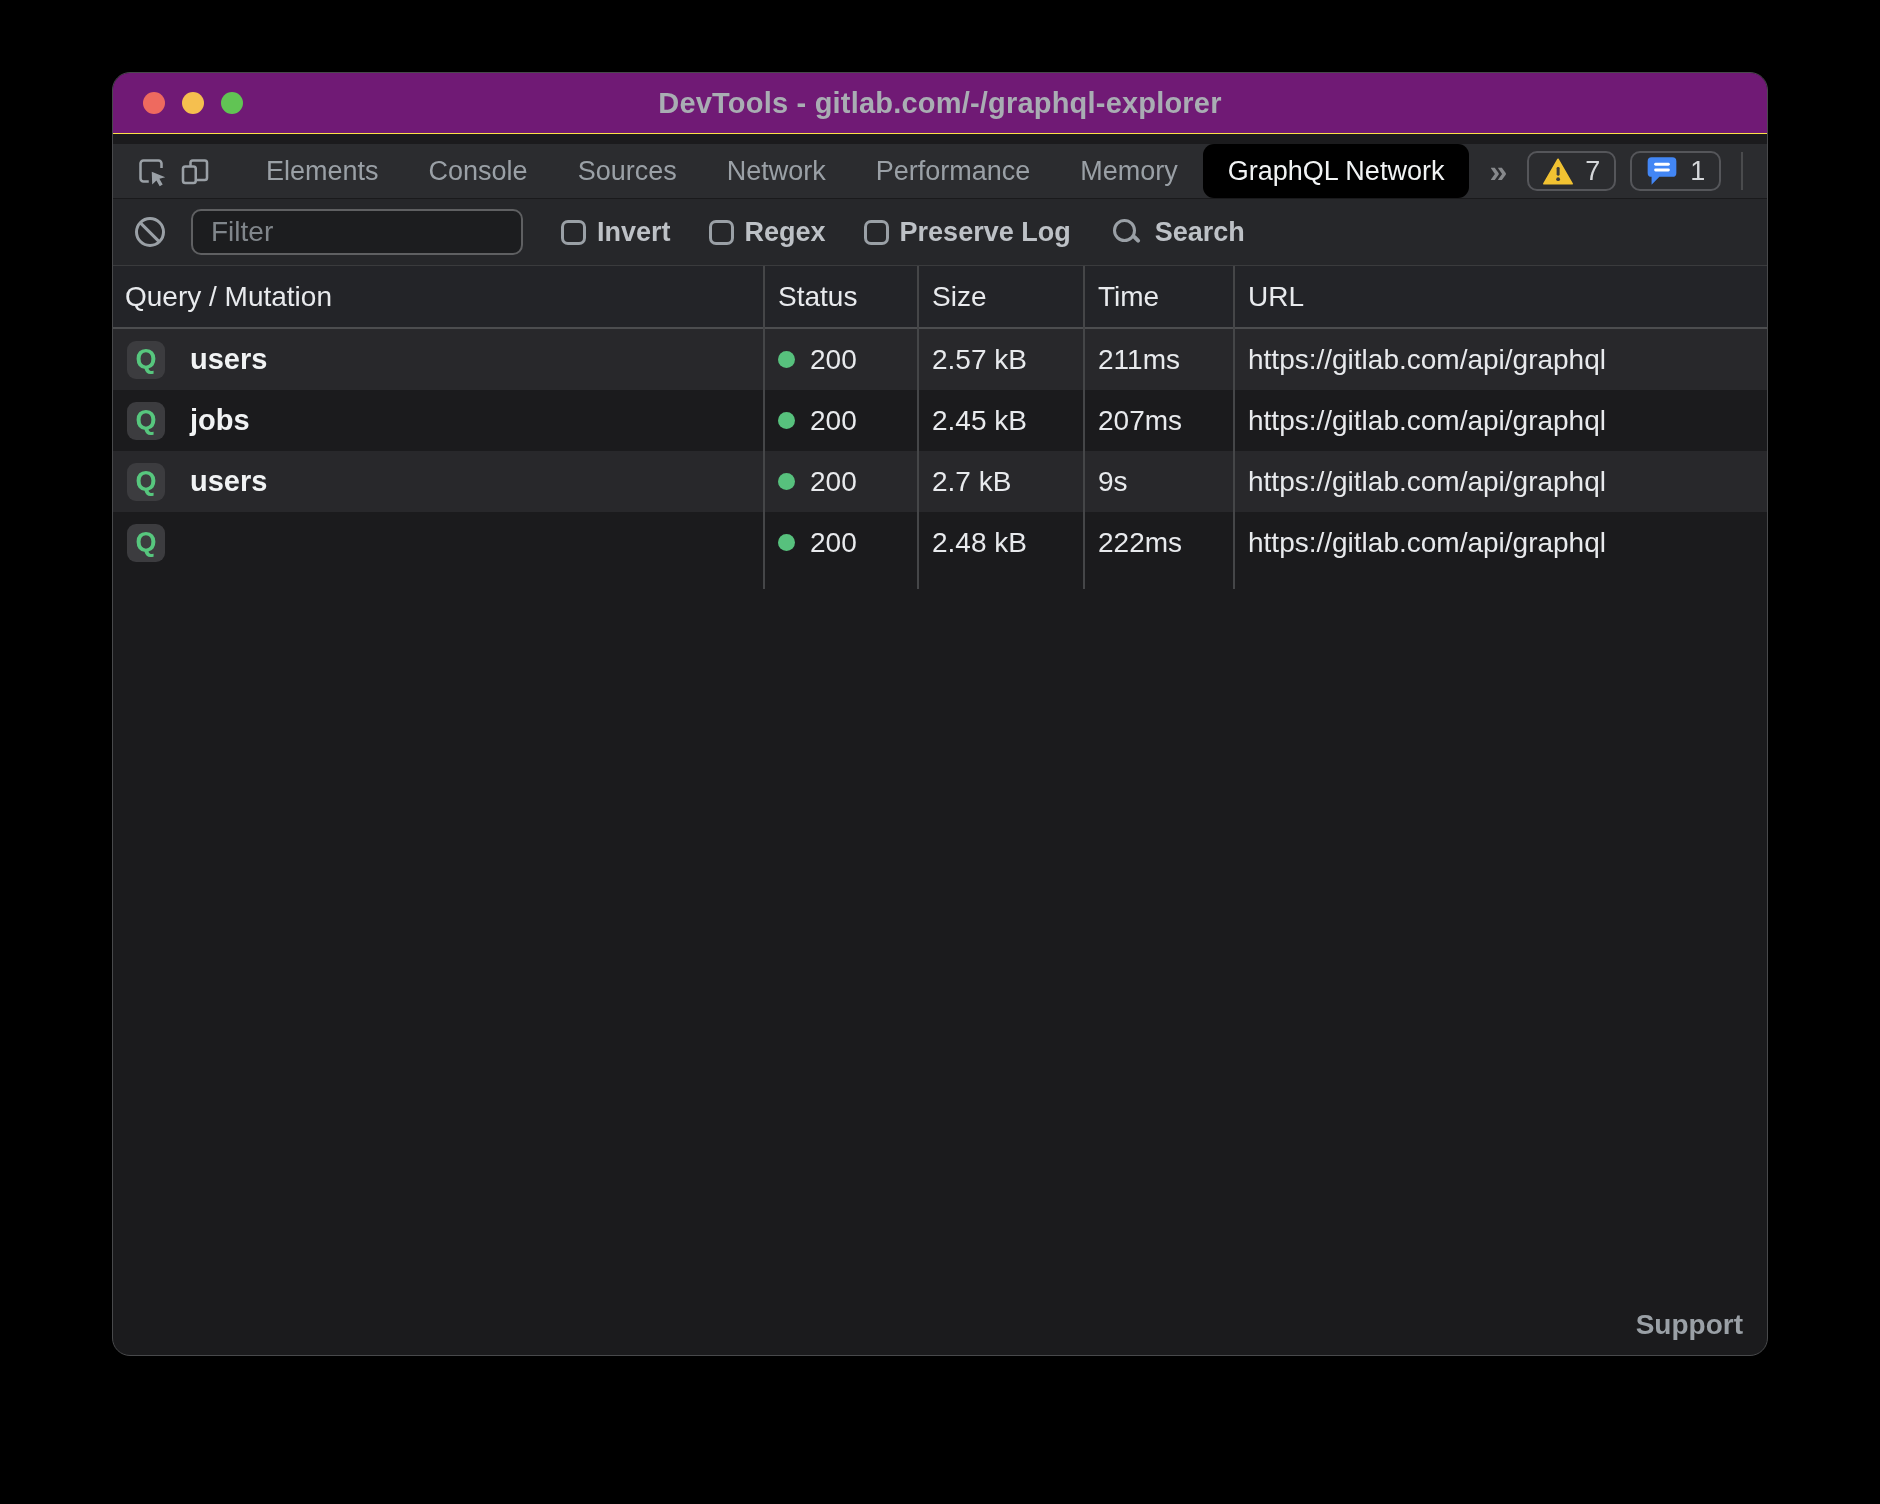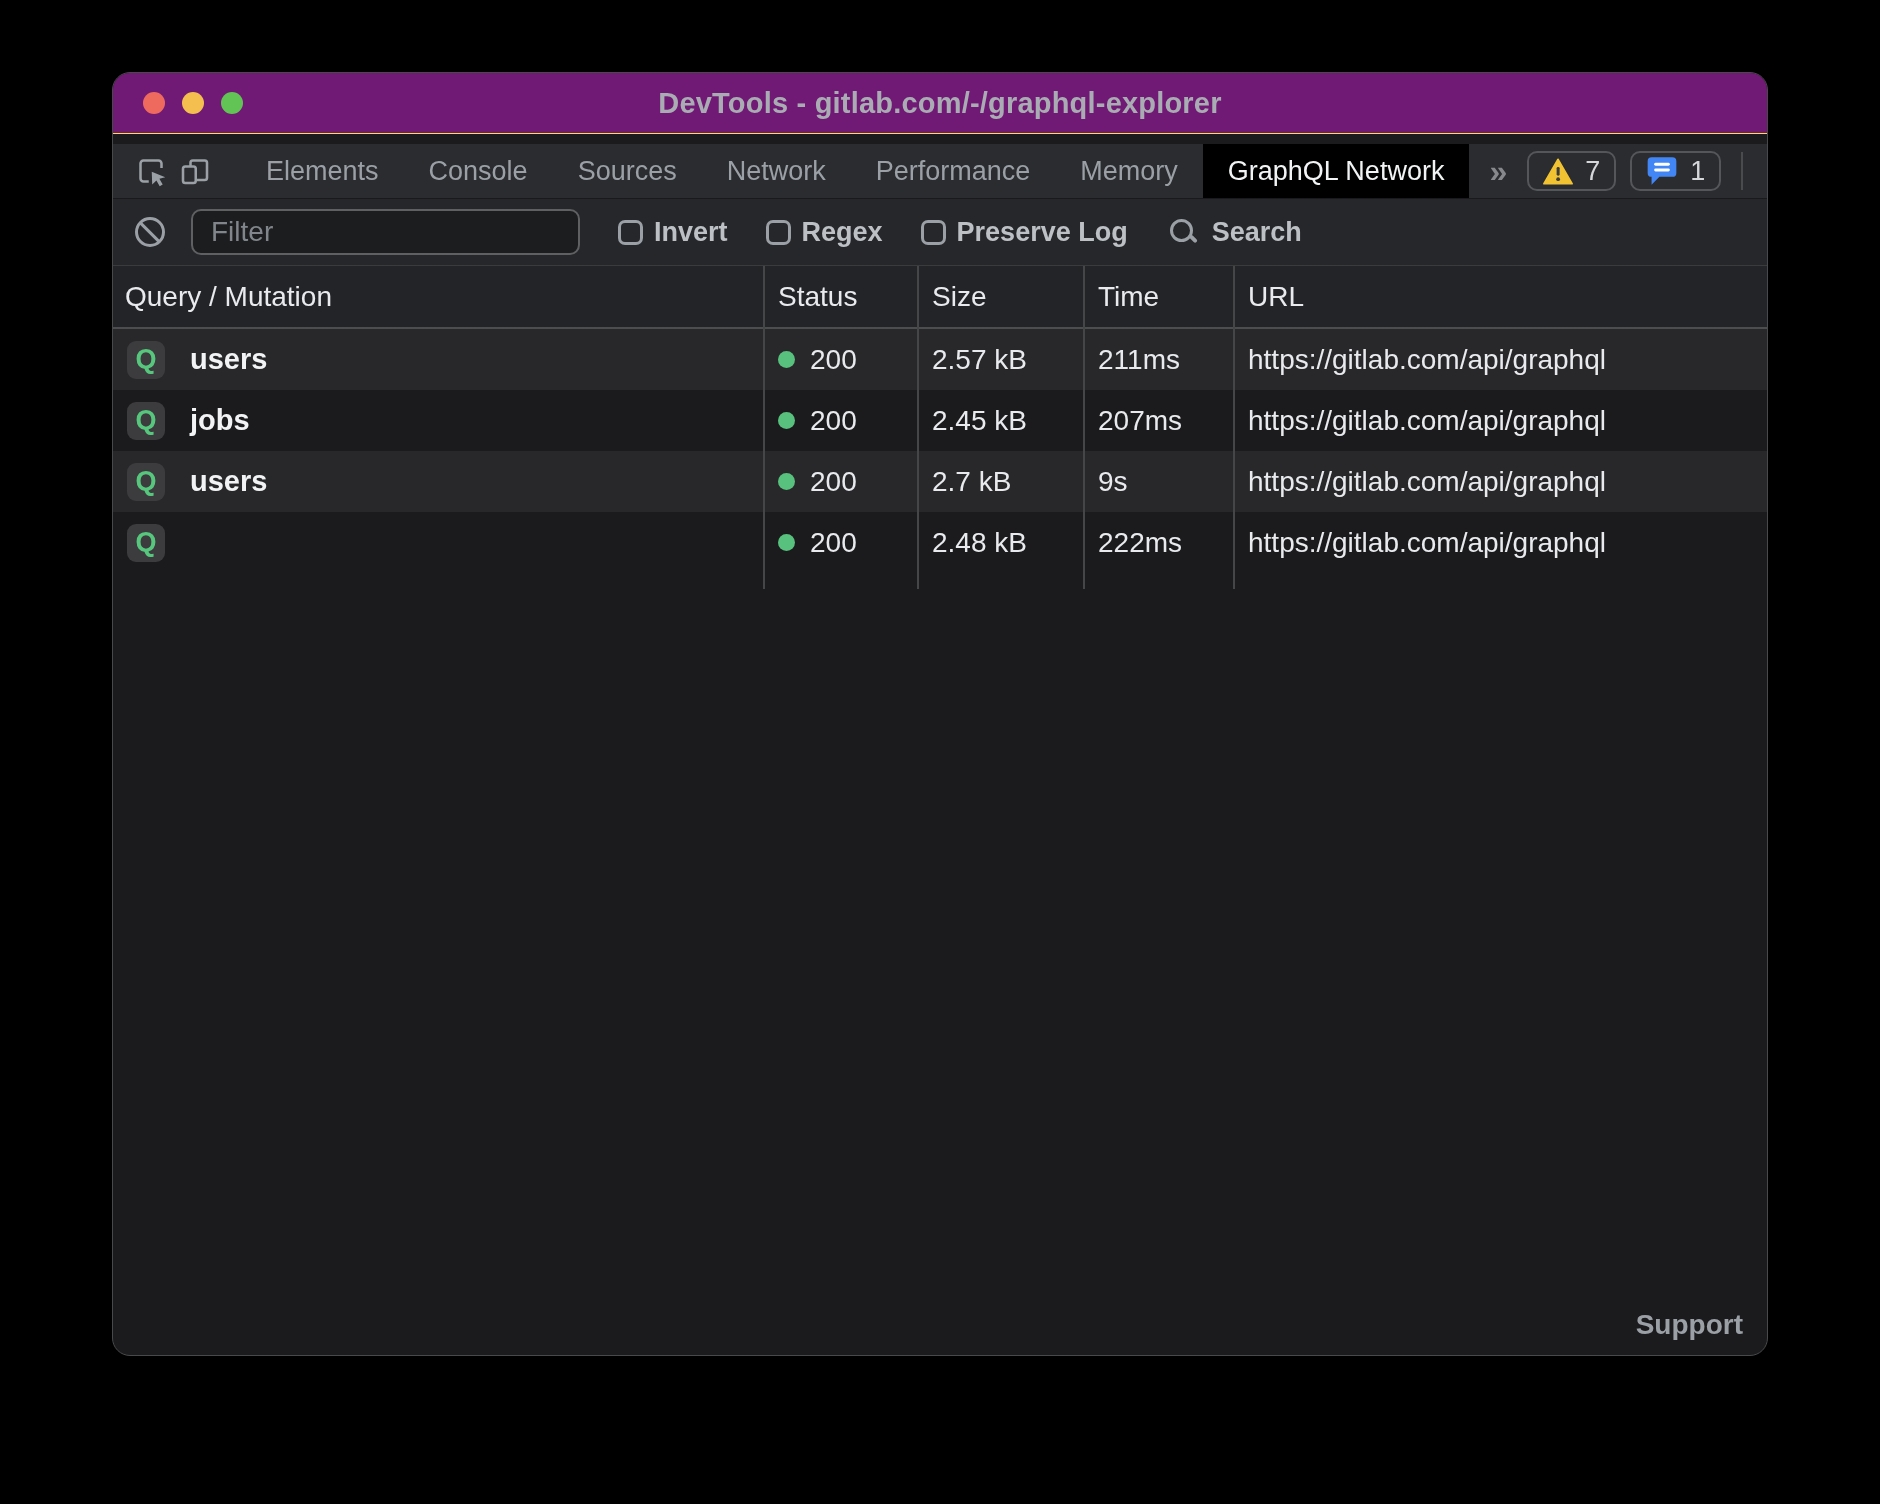--- a/index.html
+++ b/index.html
@@ -37,38 +37,38 @@
   
   .tabbar{
     height:55px;flex:0 0 55px;background:#2b2c2f;border-bottom:1px solid #1a1a1c;
     display:flex;align-items:stretch;margin-top:10px;
   }
   .toolbar-icons{display:flex;align-items:center;padding-left:16px;}
   .tb-icon{width:44px;height:44px;display:flex;align-items:center;justify-content:center;}
   .tool-sep{width:2px;height:36px;background:#4a4b4d;margin:auto 12px;}
   .tabs{display:flex;align-items:stretch;}
   .tab{display:flex;align-items:center;padding:0 25px;font-size:27px;color:#9aa0a6;cursor:default;white-space:nowrap;}
-  .tab.selected{background:var(--selected-tab-bg);color:#f1f3f4;}
+  .tab.selected{background:var(--selected-tab-bg);color:#f1f3f4;border-radius:11px;}
   .tab-more{display:flex;align-items:center;padding:0 20px;font-size:32px;color:#86888b;font-weight:700;}
   .tabbar-right{margin-left:auto;display:flex;align-items:center;gap:14px;padding-right:20px;}
   .badge-pill{
     display:flex;align-items:center;gap:12px;height:40px;padding:0 14px;
     border:2px solid #55565a;border-radius:10px;color:#d5d7da;font-size:27px;
   }
   .icon-sep{width:2px;height:38px;background:#4a4b4d;margin:0 6px;}
 
   
   .filterbar{
     height:67px;flex:0 0 67px;background:#26272a;border-bottom:1px solid #3a3b3d;
     display:flex;align-items:center;padding:0 22px;
   }
   .block-icon{width:30px;height:30px;border:3px solid #9aa0a6;border-radius:50%;position:relative;flex:0 0 auto;}
   .block-icon::after{content:"";position:absolute;left:-2px;top:10.5px;width:28px;height:3px;background:#9aa0a6;transform:rotate(45deg);}
   .filter-input{
-    width:389px;height:46px;margin-left:26px;background:#1c1d1f;border:2px solid #5f6062;
+    width:332px;height:46px;margin-left:26px;background:#1c1d1f;border:2px solid #5f6062;
     border-radius:10px;padding:0 18px;font-size:28px;color:#e8eaed;outline:none;
     font-family:"Liberation Sans",sans-serif;
   }
   .filter-input::placeholder{color:#80868b;}
   .cb-group{display:flex;align-items:center;gap:11px;margin-left:38px;cursor:default;}
   .checkbox{width:25px;height:25px;border:3px solid #9aa0a6;border-radius:7px;background:transparent;flex:0 0 auto;}
   .cb-label{font-size:27px;font-weight:700;color:#bdc1c6;white-space:nowrap;}
   .search-group{display:flex;align-items:center;gap:14px;margin-left:40px;}
   .search-icon{position:relative;width:30px;height:30px;flex:0 0 auto;}
   .search-icon::before{content:"";position:absolute;left:2px;top:2px;width:17px;height:17px;border:3px solid #9aa0a6;border-radius:50%;}

